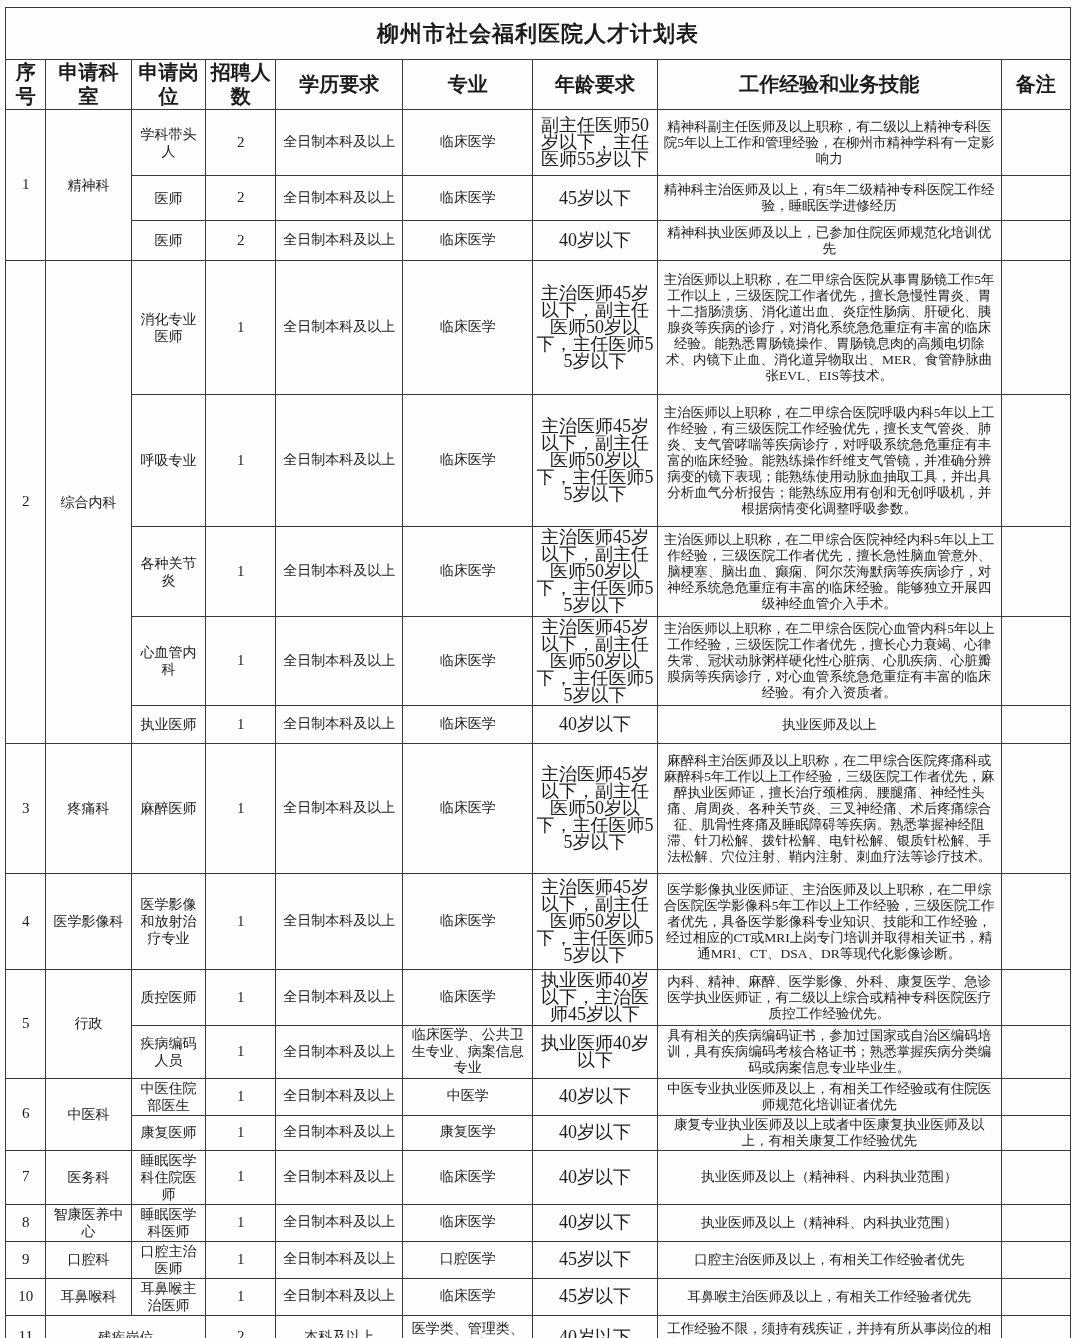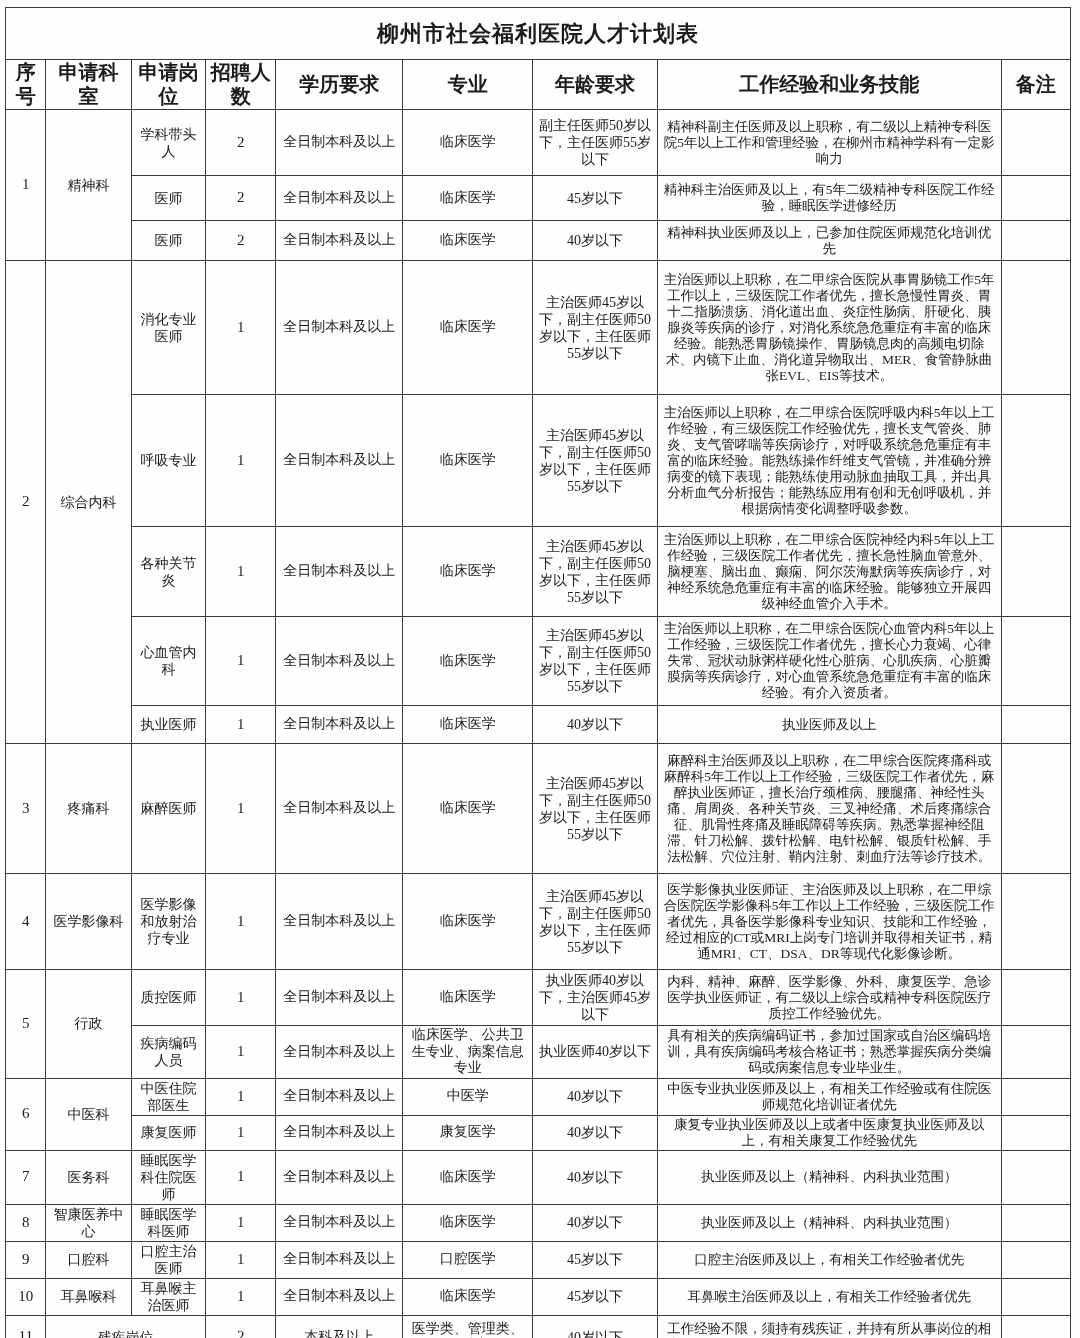--- a/index.html
+++ b/index.html
@@ -19,21 +19,21 @@
     font-size:14px;line-height:1.18;
     word-break:break-all;overflow:hidden;
   }
   .title-cell{
     font-size:22px;font-weight:bold;letter-spacing:1px;
     border:1px solid #3a3a3a;border-bottom:1px solid #3a3a3a;
   }
   th{font-size:20px;font-weight:bold;}
   .c-exp{font-size:13.5px;line-height:16px;margin-top:38px;}
   .c-no,.c-count{font-size:15px;}
-  .c-age{font-size:14px;line-height:17px;}
+  .c-age{font-size:18px;line-height:17px;}
   .c-pos,.c-dept{line-height:17px;}
 </style>
 </head>
 <body>
 
 <div class="sheet">
 <table>
   <colgroup>
     <col style="width:3.8%">
         <col style="width:8.0%">

